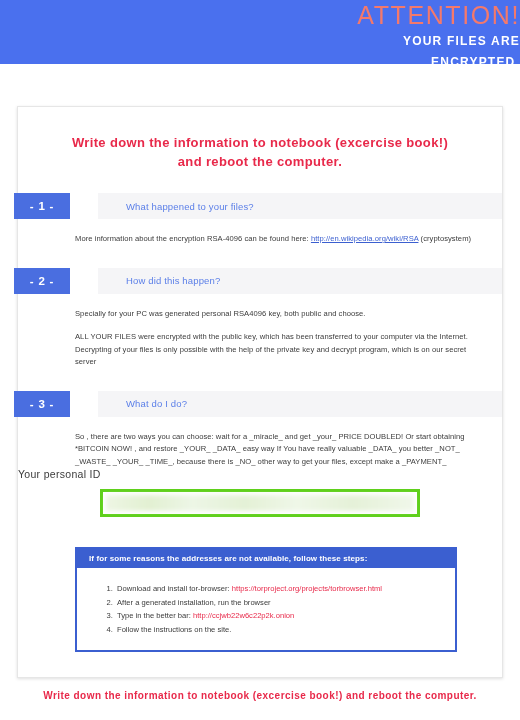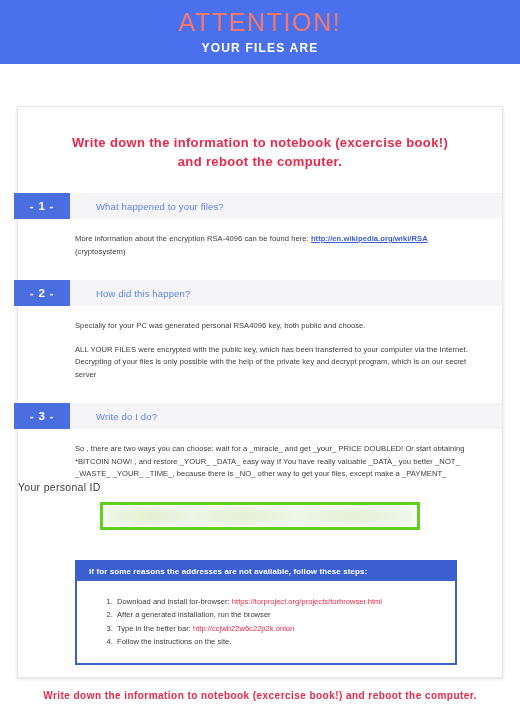--- a/index.html
+++ b/index.html
@@ -14,22 +14,21 @@
     overflow: hidden;
     position: relative;
   }
 
   
   .banner {
     background: #4a70ee;
     height: 64px;
     width: 520px;
     box-sizing: border-box;
-    padding-top: 7px;
-    text-align: center;
+    text-align: right;
   }
   .banner-attention {
     color: #f4796b;
     font-size: 25px;
     letter-spacing: 1.6px;
     font-weight: 400;
     line-height: 30px;
   }
   .banner-sub {
     color: #ffffff;
@@ -83,21 +82,21 @@
     color: #ffffff;
     font-size: 11.5px;
     font-weight: 700;
     letter-spacing: 0.8px;
     display: flex;
     align-items: center;
     justify-content: center;
     box-sizing: border-box;
   }
   .sec-bar {
-    margin-left: 50px;
+    margin-left: 80px;
     flex: 1;
     background: #f5f5f7;
     display: flex;
     align-items: center;
     padding-left: 28px;
     box-sizing: border-box;
   }
   .sec-bar-title {
     color: #5b7fe8;
     font-size: 9.5px;
@@ -108,21 +107,20 @@
     color: #3b3b3b;
     font-size: 7.6px;
     line-height: 12.5px;
     letter-spacing: 0.05px;
   }
   .sec-body p { margin: 0 0 11px 0; }
   .sec-body p:last-child { margin-bottom: 0; }
   a.link {
     color: #3b5fd0;
     text-decoration: underline;
-    font-weight: bold;
   }
 
   
   .pid-wrap {
     text-align: left;
   }
   .pid-label {
     color: #3b3b3b;
     font-size: 10.5px;
     letter-spacing: 0.3px;
@@ -225,21 +223,21 @@
     <div class="sec-body">
       <p>Specially for your PC was generated personal RSA4096 key, both public and choose.</p>
       <p>ALL YOUR FILES were encrypted with the public key, which has been transferred to your computer via the Internet. Decrypting of your files is only possible with the help of the private key and decrypt program, which is on our secret server</p>
     </div>
   </div>
 
   <div class="section">
     <div class="sec-head">
       <div class="sec-badge">- 3 -</div>
       <div class="sec-bar">
-        <span class="sec-bar-title">Write do I do?</span>
+        <span class="sec-bar-title">What do I do?</span>
       </div>
     </div>
     <div class="sec-body">
       <p>So , there are two ways you can choose: wait for a _miracle_ and get _your_ PRICE DOUBLED! Or start obtaining *BITCOIN NOW! , and restore _YOUR_ _DATA_ easy way If You have really valuable _DATA_ you better _NOT_ _WASTE_ _YOUR_ _TIME_, because there is _NO_ other way to get your files, except make a _PAYMENT_</p>
     </div>
   </div>
 
   <div class="pid-wrap">
     <div class="pid-label">Your personal ID</div>
     <div class="pid-box">

